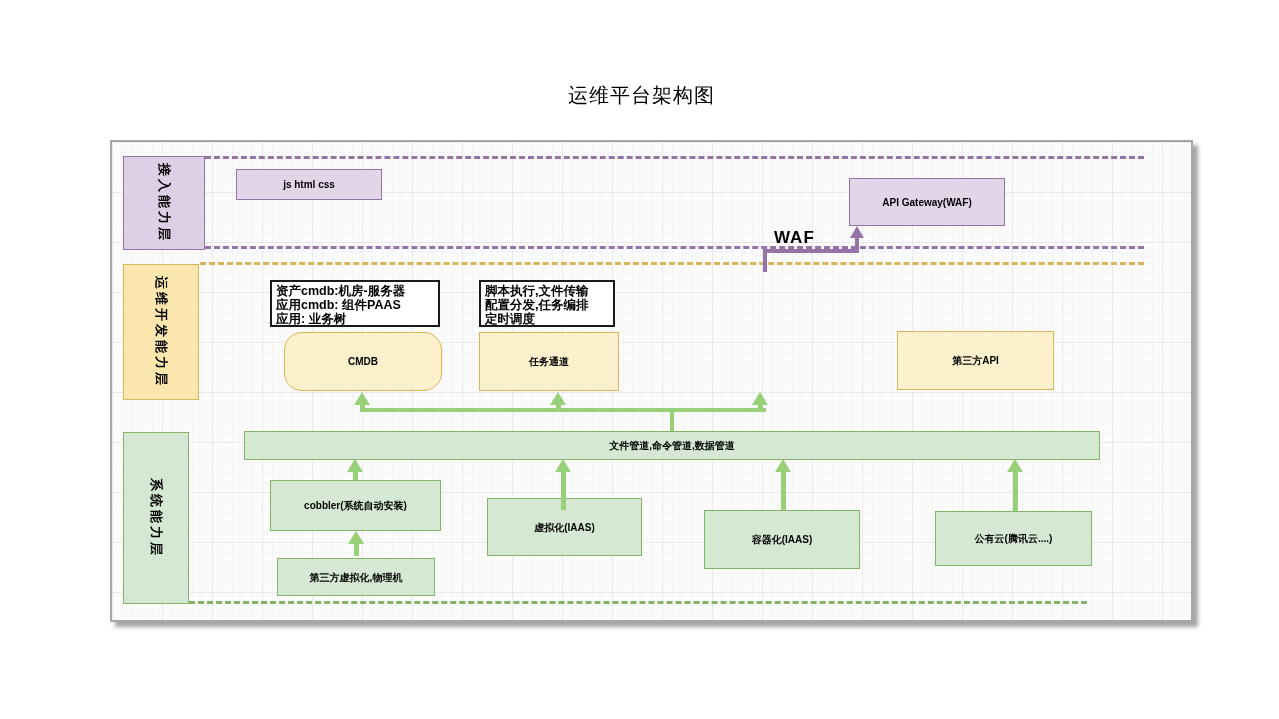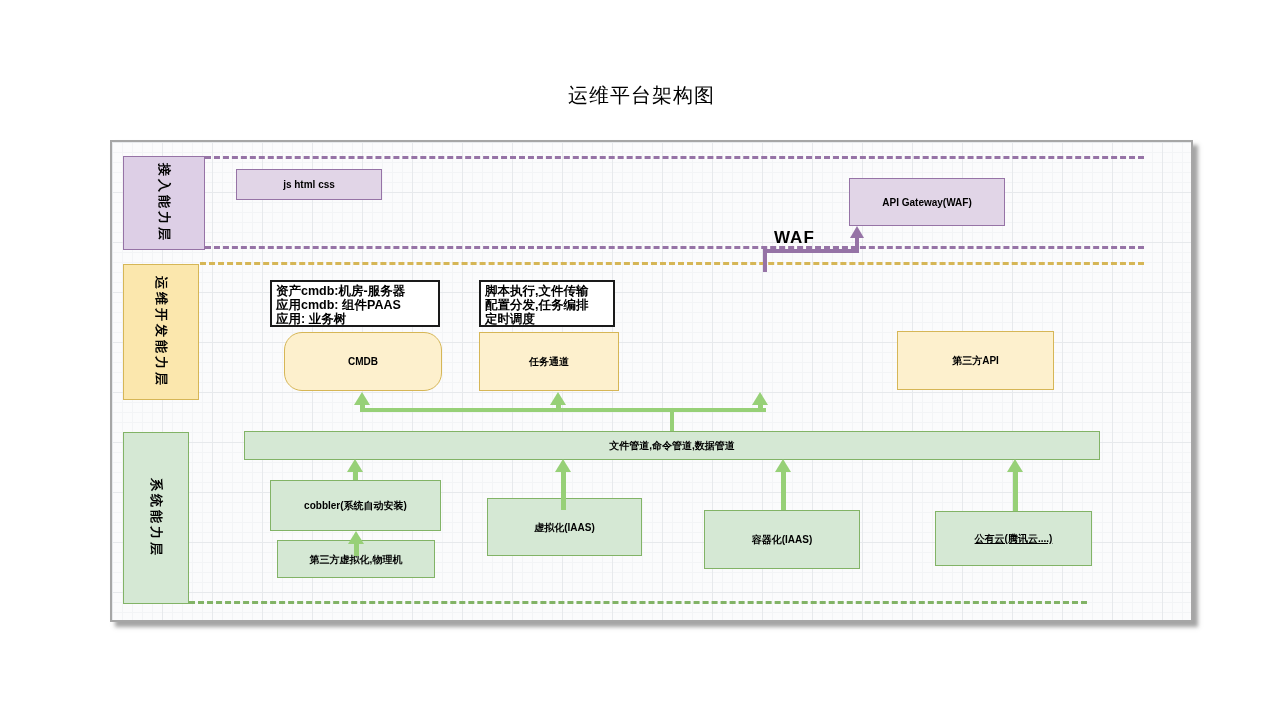--- a/index.html
+++ b/index.html
@@ -116,24 +116,24 @@
   <div class="arr" style="left:640px;top:250px;height:18px;">
     <div class="head"></div>
       <div class="shaft"></div>
   </div>
 
   <div class="box green" style="left:132px;top:289px;width:856px;height:29px;font-weight:bold;">
     <span class="bar-label">文件管道,命令管道,数据管道</span>
   </div>
 
   <div class="box green" style="left:145px;top:338px;width:171px;height:51px;margin-left:13px;">cobbler(系统自动安装)</div>
-  <div class="box green" style="left:165px;top:398px;width:158px;height:38px;">第三方虚拟化,物理机</div>
+  <div class="box green" style="left:165px;top:416px;width:158px;height:38px;">第三方虚拟化,物理机</div>
   <div class="box green" style="left:375px;top:356px;width:155px;height:58px;">虚拟化(IAAS)</div>
   <div class="box green" style="left:592px;top:368px;width:156px;height:59px;">容器化(IAAS)</div>
-  <div class="box green" style="left:823px;top:369px;width:157px;height:55px;text-decoration:underline;">公有云(腾讯云....)</div>
+  <div class="box green" style="left:823px;top:369px;width:157px;height:55px;">公有云(腾讯云....)</div>
 
   <div class="arr" style="left:235px;top:317px;height:21px;">
     <div class="head"></div>
       <div class="shaft"></div>
   </div>
   <div class="arr" style="left:236px;top:389px;height:25px;">
     <div class="head"></div>
       <div class="shaft"></div>
   </div>
   <div class="arr" style="left:443px;top:317px;height:51px;">

